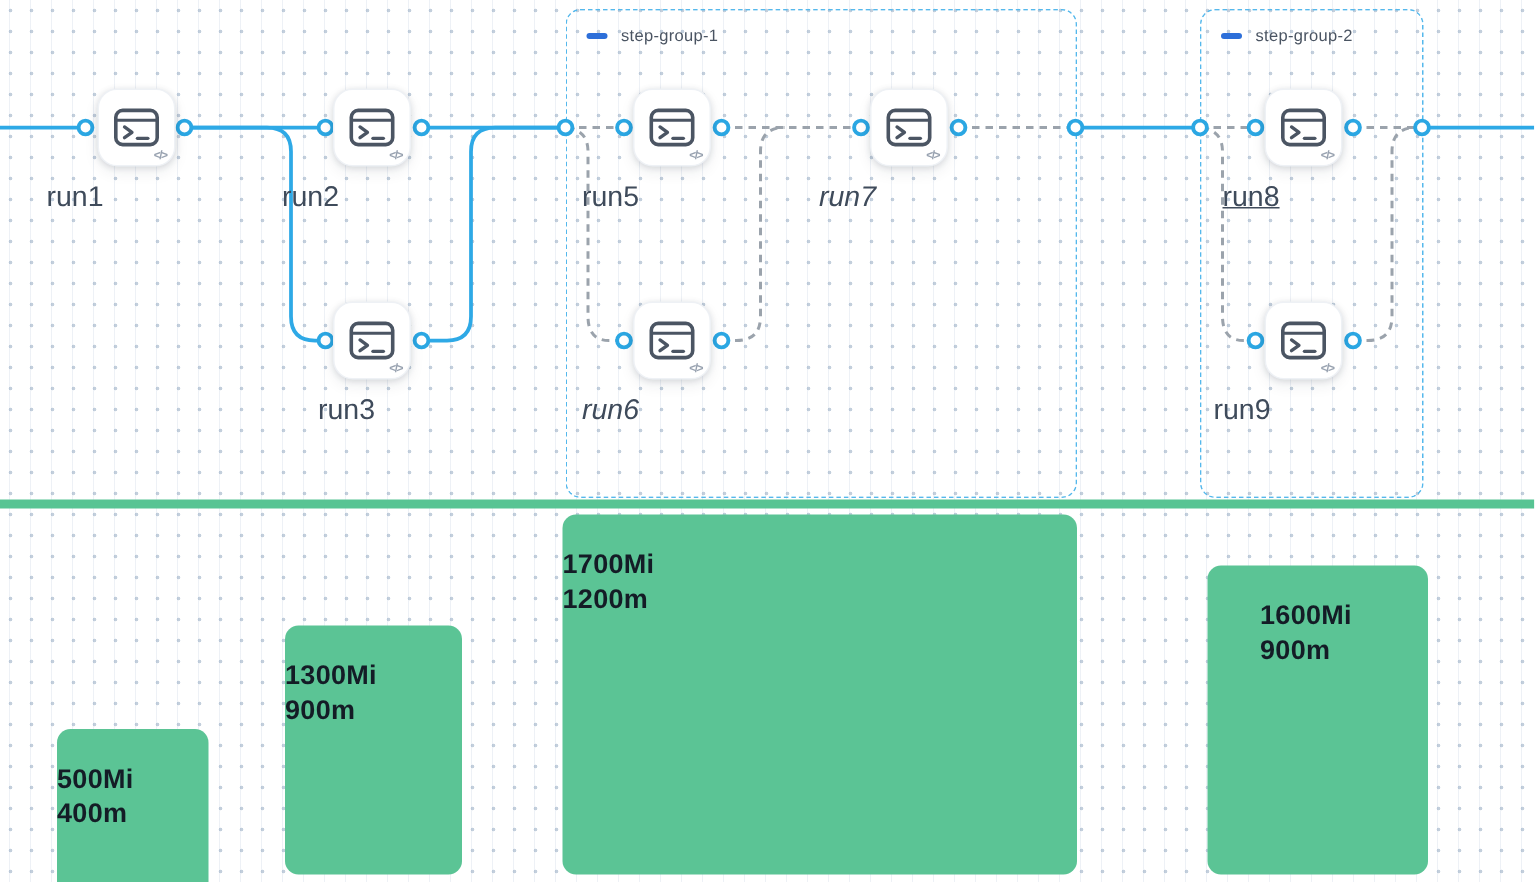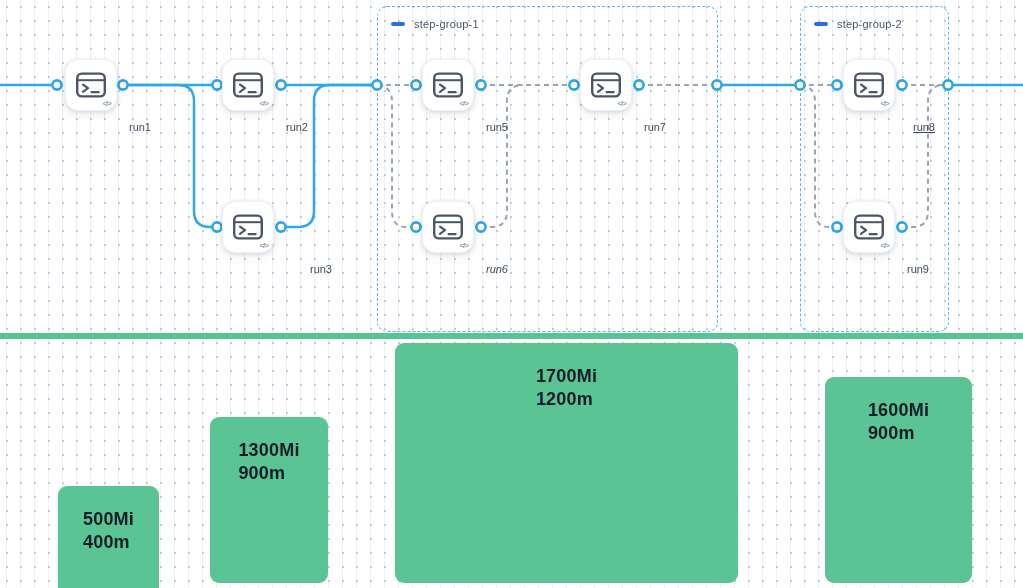--- a/index.html
+++ b/index.html
@@ -28,27 +28,27 @@
     position:absolute;width:52px;height:52px;z-index:2;background:#fff;
     border:1px solid #eef1f5;border-radius:13px;box-sizing:border-box;
     box-shadow:0 1px 4px rgba(25,39,61,.14),0 4px 10px rgba(25,39,61,.07);
     display:flex;align-items:center;justify-content:center;cursor:pointer;
   }
   .code-badge{
     position:absolute;right:5px;bottom:2px;font-size:8px;font-weight:700;
     color:#98a2b0;letter-spacing:-1px;
   }
   .node-label{
-    position:absolute;z-index:2;width:120px;text-align:right;
-    font-size:11px;color:#3f4b5b;
+    position:absolute;z-index:2;width:120px;text-align:left;
+    font-size:19px;color:#3f4b5b;
   }
   .divider{position:absolute;left:0;width:1023px;z-index:3;}
   .bar{
     position:absolute;z-index:3;border-radius:9px;
-    display:flex;justify-content:center;box-sizing:border-box;padding-top:22px;margin-left:20px;
+    display:flex;justify-content:flex-start;box-sizing:border-box;padding-top:22px;
   }
   .bar-text{
     text-align:left;font-size:18px;font-weight:700;line-height:1.27;
     color:#141c26;letter-spacing:.2px;
   }
 </style>
 </head>
 <body>
 
 <div class="canvas">
@@ -157,21 +157,21 @@
       <div class="node-label" style="left: 388px; top: 263px; font-style: italic;">run6</div>
       <div class="node" style="left: 580px; top: 59px;">
   <svg width="32" height="28" viewBox="0 0 32 28">
     <rect x="2.2" y="2.6" width="27.6" height="22.8" rx="4.6" fill="none" stroke="#4b5563" stroke-width="2.4"></rect>
     <line x1="2.2" y1="9.2" x2="29.8" y2="9.2" stroke="#4b5563" stroke-width="2"></line>
     <polyline points="8,13.6 13,17.2 8,20.8" fill="none" stroke="#4b5563" stroke-width="2.2" stroke-linecap="round" stroke-linejoin="round"></polyline>
     <line x1="16.6" y1="21.2" x2="23.6" y2="21.2" stroke="#4b5563" stroke-width="2.2" stroke-linecap="round"></line>
   </svg>
         <span class="code-badge">&lt;/&gt;</span>
       </div>
-      <div class="node-label" style="left: 546px; top: 121px;">run7</div>
+      <div class="node-label" style="left: 546px; top: 121px; font-style: italic;">run7</div>
       <div class="node" style="left: 843px; top: 59px;">
   <svg width="32" height="28" viewBox="0 0 32 28">
     <rect x="2.2" y="2.6" width="27.6" height="22.8" rx="4.6" fill="none" stroke="#4b5563" stroke-width="2.4"></rect>
     <line x1="2.2" y1="9.2" x2="29.8" y2="9.2" stroke="#4b5563" stroke-width="2"></line>
     <polyline points="8,13.6 13,17.2 8,20.8" fill="none" stroke="#4b5563" stroke-width="2.2" stroke-linecap="round" stroke-linejoin="round"></polyline>
     <line x1="16.6" y1="21.2" x2="23.6" y2="21.2" stroke="#4b5563" stroke-width="2.2" stroke-linecap="round"></line>
   </svg>
         <span class="code-badge">&lt;/&gt;</span>
       </div>
       <div class="node-label" style="left: 815px; top: 121px; text-decoration: underline;">run8</div>
@@ -199,20 +199,20 @@
           <div>1300Mi</div>
           <div>900m</div>
         </div>
       </div>
       <div class="bar" style="left: 375px; top: 343px; width: 343px; height: 240px; background: rgb(91, 196, 149);">
         <div class="bar-text">
           <div>1700Mi</div>
           <div>1200m</div>
         </div>
       </div>
-      <div class="bar" style="left: 805px; top: 377px; width: 147px; height: 206px; background: rgb(91, 196, 149);">
+      <div class="bar" style="left: 805px; top: 377px; width: 147px; height: 206px; background: rgb(91, 196, 149); padding-left: 35px;">
         <div class="bar-text">
           <div>1600Mi</div>
           <div>900m</div>
         </div>
       </div>
     </div>
 </div>
 
 </body></html>

